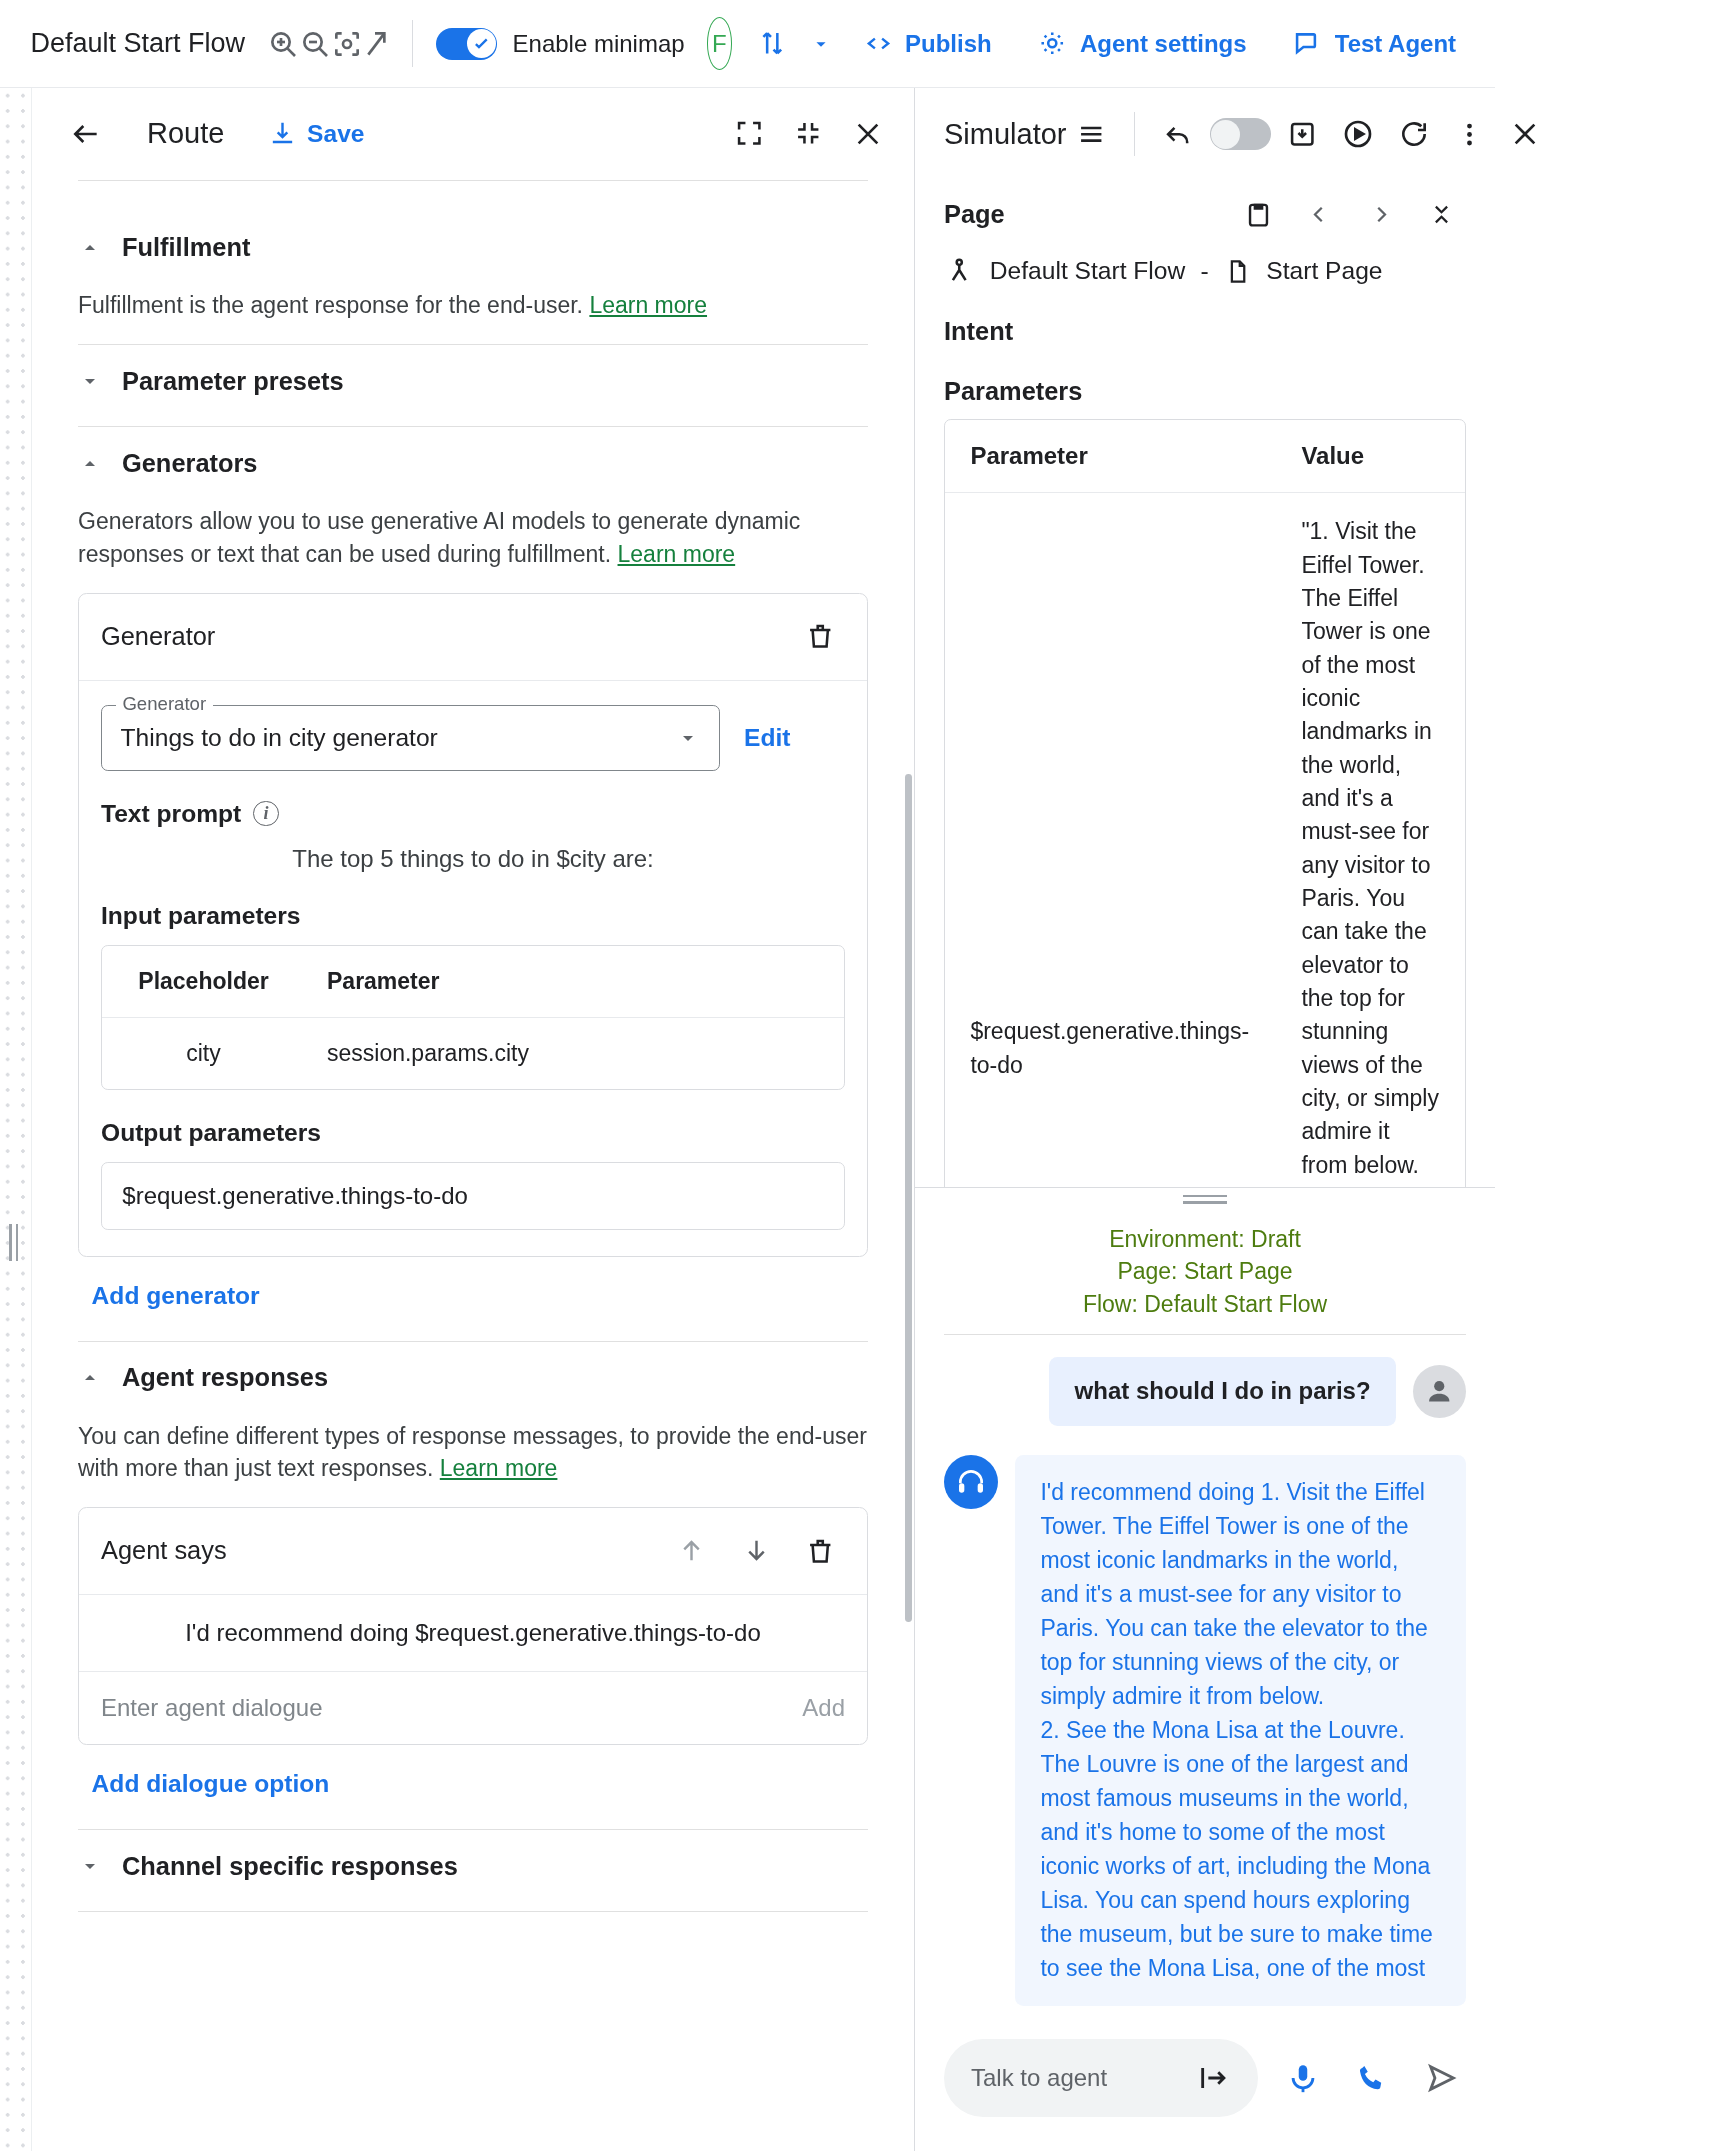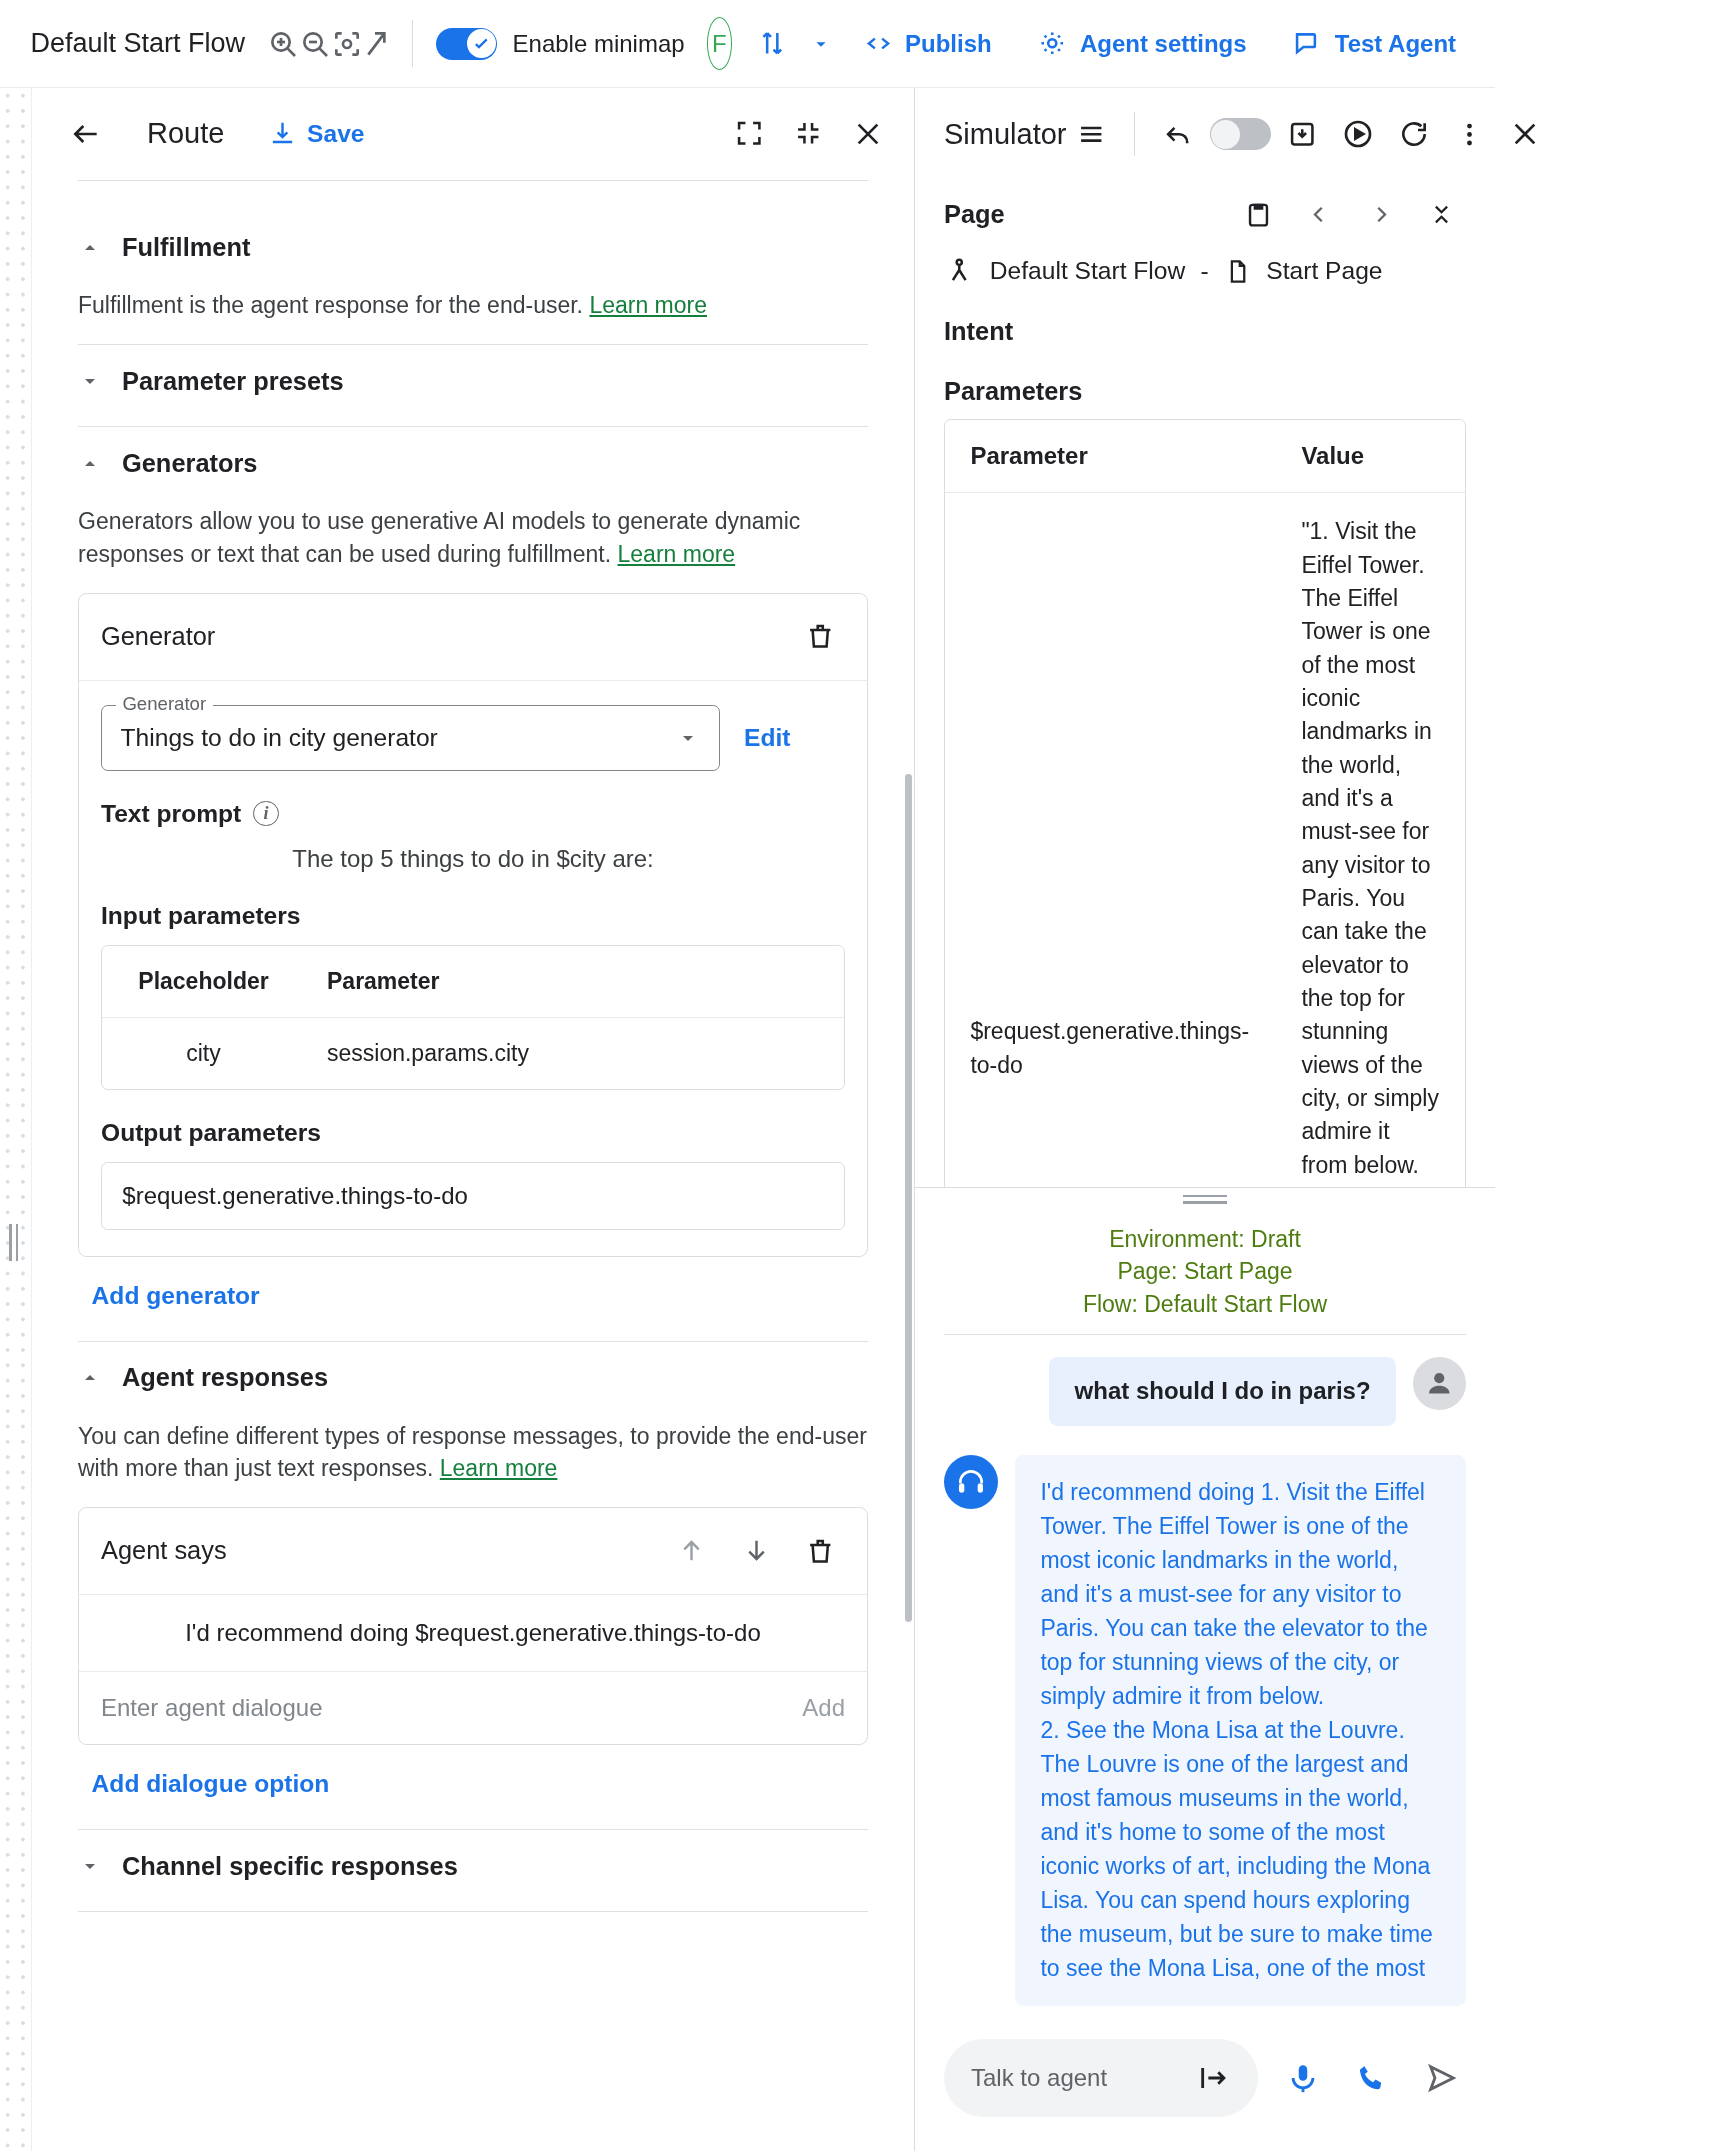--- a/index.html
+++ b/index.html
@@ -220,21 +220,21 @@
     font-size: 20.3px; display: inline-flex; align-items: center; justify-content: center;
   }
 
   .sim-divider-wrap { border-top: 0.8px solid #dadce0; position: relative; height: 18.6px; }
   .grip { position: absolute; left: 50%; transform: translateX(-50%); top: 6.8px; }
   .grip span { display: block; width: 44px; height: 2.5px; background: #9aa0a6; margin-bottom: 4.2px; }
 
   .chat-area { flex: 1; overflow: hidden; padding: 17px 29px 0 29px; position: relative; }
   .env-block { text-align: center; font-size: 23px; color: #4d7c0f; line-height: 1.42; }
   .env-hr { height: 0.8px; background: #e0e0e0; margin: 13.6px 0 22px 0; }
-  .msg-user-row { display: flex; justify-content: flex-end; align-items: flex-start; gap: 17px; }
+  .msg-user-row { display: flex; justify-content: flex-end; align-items: center; gap: 17px; }
   .bubble-user {
     background: #e8f0fe; color: #202124; font-size: 24px; font-weight: 700;
     border-radius: 8.5px; padding: 20.3px 25.4px; max-width: 763px;
   }
   .avatar-user {
     width: 53px; height: 53px; border-radius: 50%; background: #dadce0;
     display: flex; align-items: center; justify-content: center;
   }
   .msg-bot-row { display: flex; align-items: flex-start; gap: 17px; margin-top: 29px; }
   .avatar-bot {

